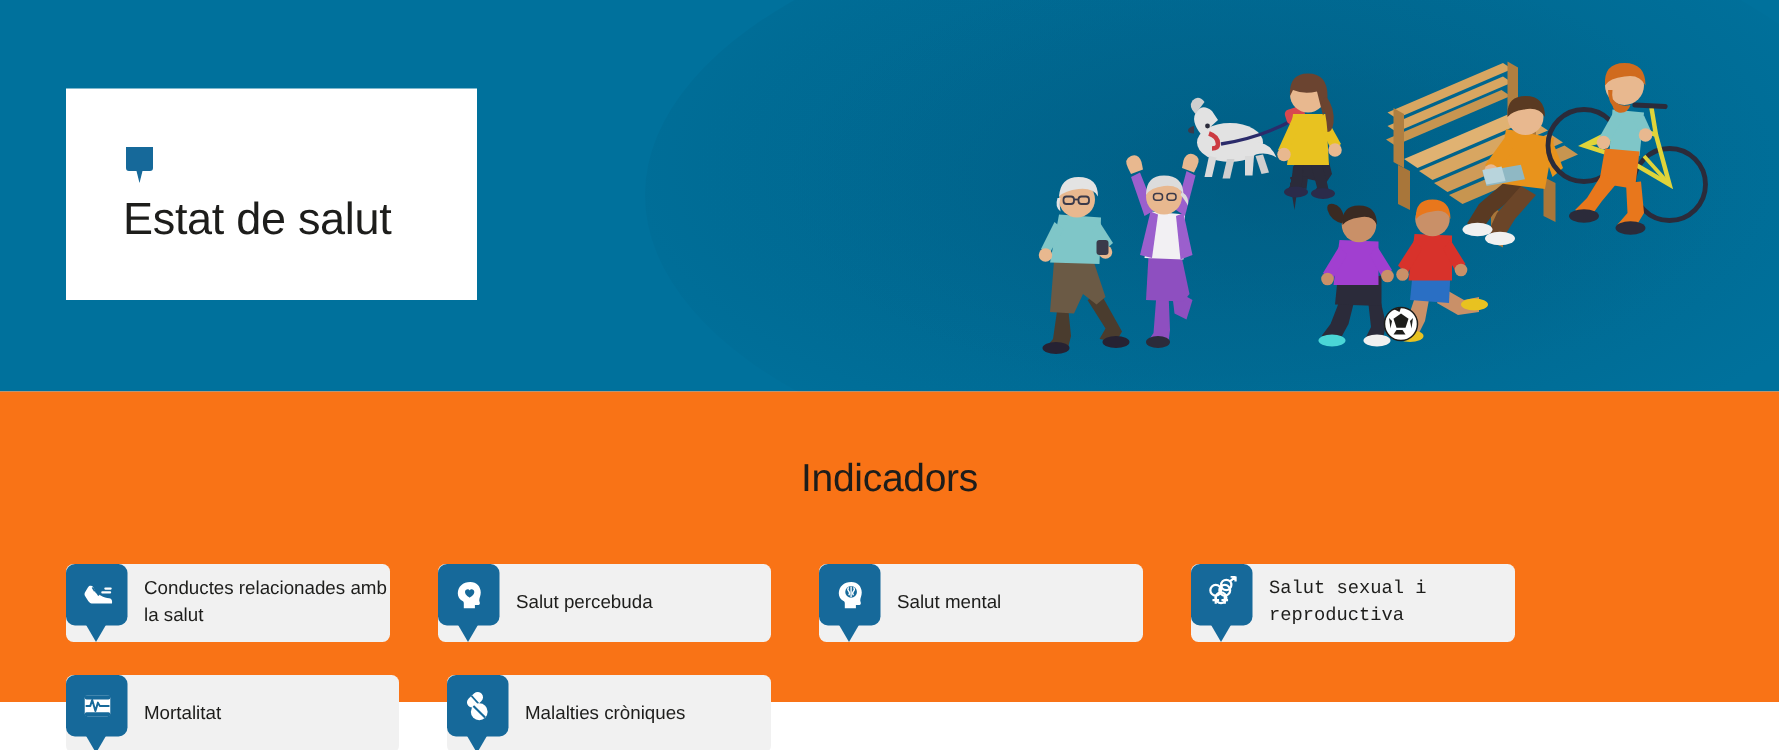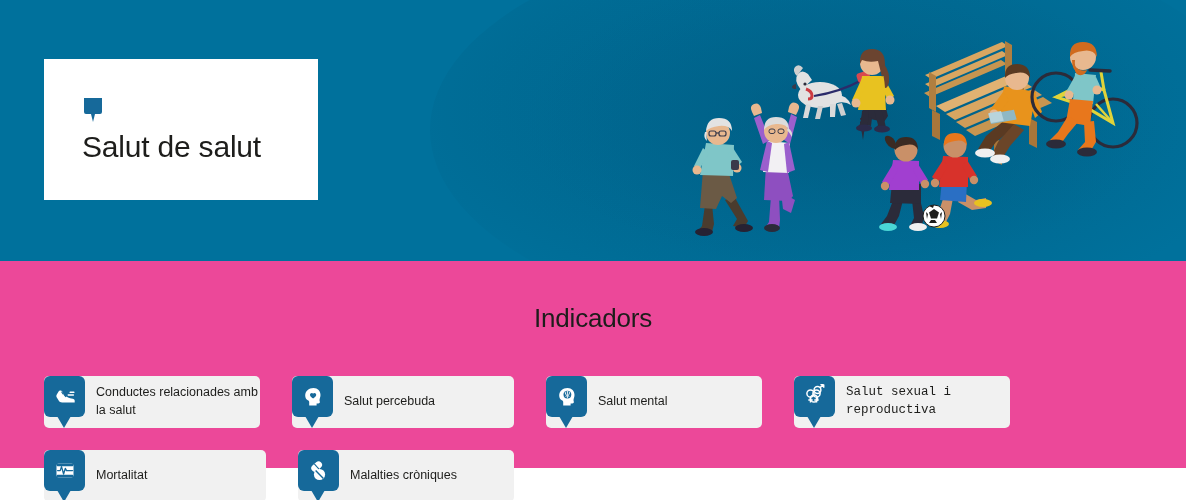--- a/index.html
+++ b/index.html
@@ -54,21 +54,21 @@
     line-height: 1.1;
   }
 
   .illus { position: absolute; left: 0; top: 0; width: 1186px; height: 261px; }
 
   
   .section {
     position: relative;
     width: 1186px;
     height: 207px;
-    background: #ec4899;
+    background: #f97316;
   }
   .section-title {
     text-align: center;
     font-size: 26px;
     font-weight: 400;
     color: #1d1d1b;
     padding-top: 42px;
     letter-spacing: -0.2px;
   }
 
@@ -333,21 +333,21 @@
       <path d="M942 212 l-2 2 l1 5 Z" fill="#1d1d1b"></path>
       <path d="M929 223 l2 -3 l4 0 l2 3 Z" fill="#1d1d1b"></path>
       <circle cx="934" cy="216" r="11" fill="none" stroke="#1d1d1b" stroke-width="1"></circle>
     </g>
   </svg>
 
   <div class="hero-card">
     <svg class="hero-pin" viewBox="0 0 22 28">
       <path d="M2 2 h18 a0 0 0 0 1 0 0 v14 a2 2 0 0 1 -2 2 h-5 l-2 8 l-2 -8 h-5 a2 2 0 0 1 -2 -2 v-14 a0 0 0 0 1 0 0 Z" fill="#16699a"></path>
     </svg>
-    <div class="hero-title">Salut de salut</div>
+    <div class="hero-title">Estat de salut</div>
   </div>
 </div>
 
 <div class="section">
 
   <div class="section-title">Indicadors</div>
 
   <div class="grid">
 
     <div class="card w1">

